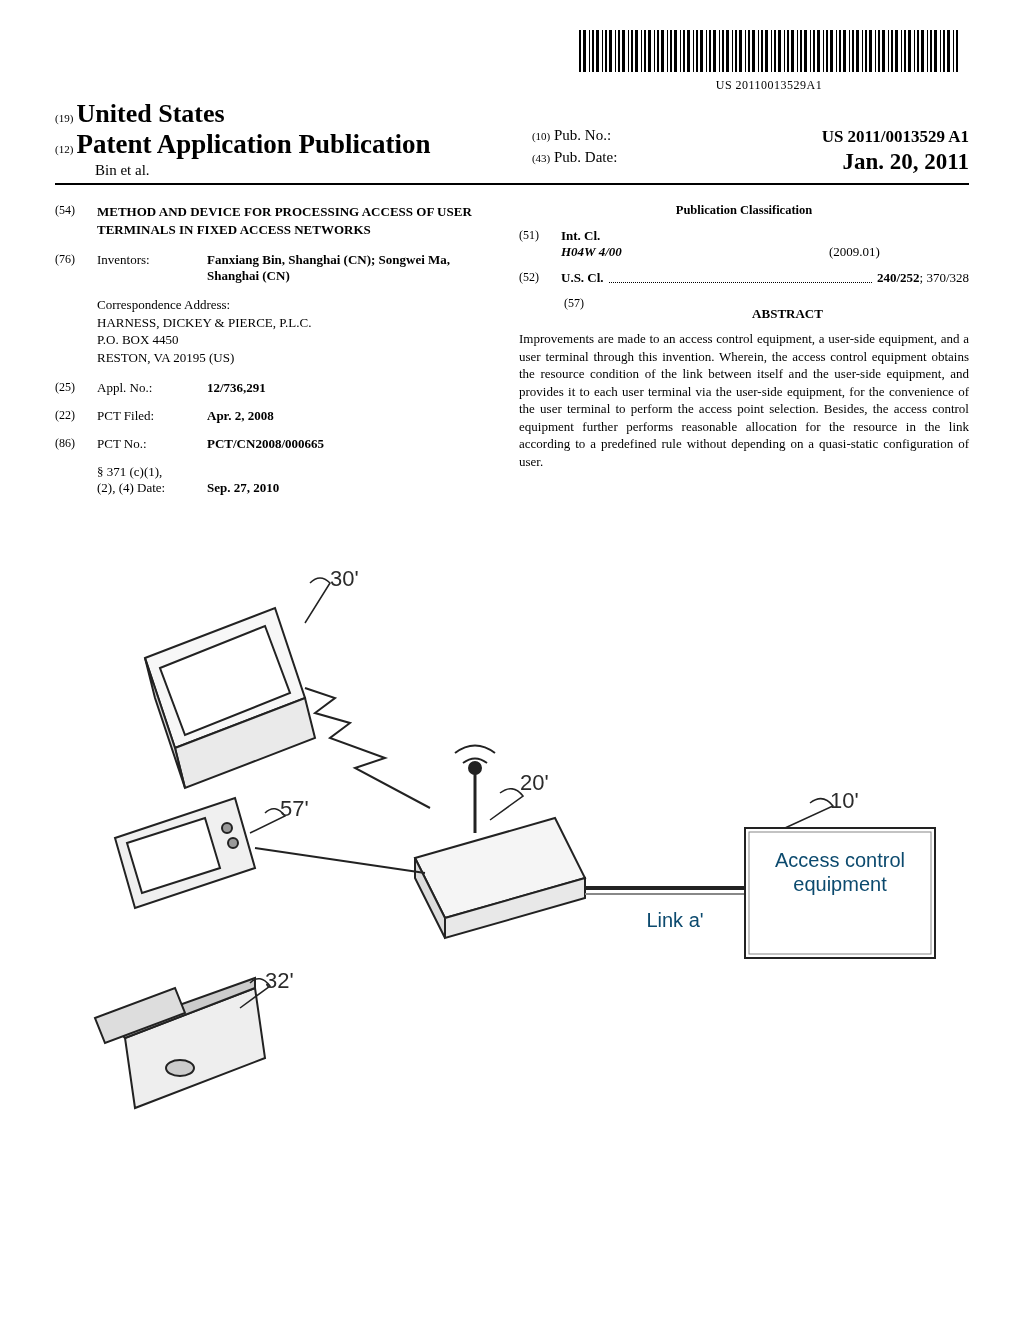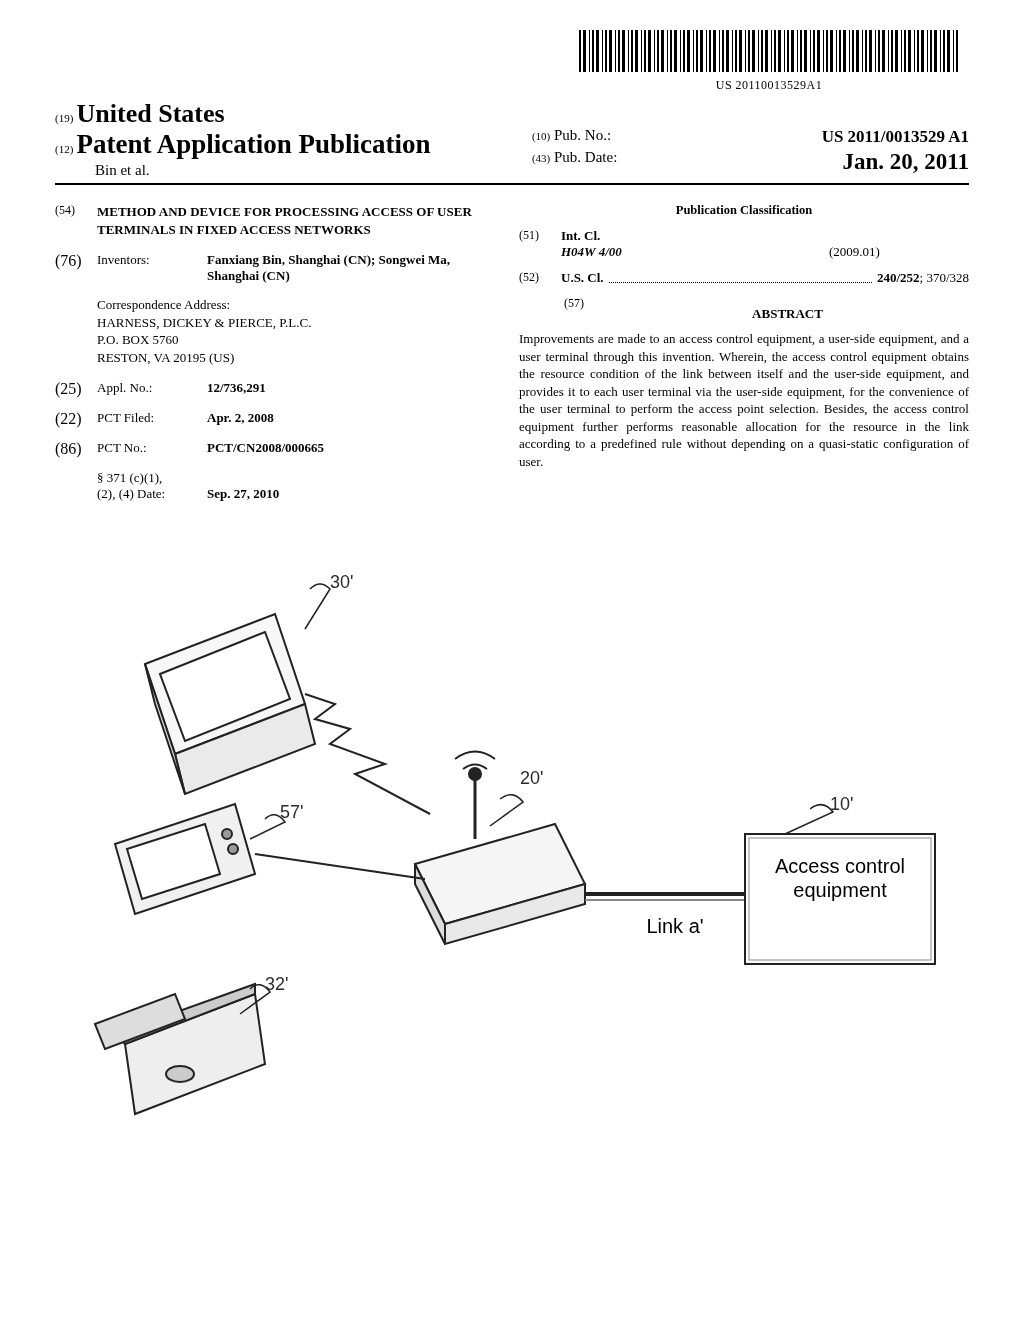--- a/index.html
+++ b/index.html
@@ -72,21 +72,21 @@
     margin-top: 18px;
     gap: 14px;
   }
   .col { flex: 1; }
   .biblio-row {
     display: flex;
     margin-bottom: 12px;
   }
   .biblio-row .code {
     width: 42px;
-    font-size: 16px;
+    font-size: 12px;
     flex-shrink: 0;
   }
   .biblio-row .label {
     width: 110px;
     font-size: 13px;
     flex-shrink: 0;
   }
   .biblio-row .val {
     flex: 1;
     font-size: 13px;
@@ -139,28 +139,28 @@
   .figure {
     margin-top: 30px;
     position: relative;
     width: 100%;
     height: 560px;
   }
   svg { overflow: visible; }
   .fig-label {
     position:absolute;
     font-family: Arial, sans-serif;
-    font-size: 18px;
+    font-size: 22px;
     color:#2b2b2b;
     text-align:right;
   }
   .fig-box-label {
     font-family: "Comic Sans MS", cursive, sans-serif;
     font-size: 20px;
-    color:#000000;
+    color:#0c4a6e;
     text-align:center;
     line-height:1.2;
   }
 </style>
 </head>
 <body>
 
 <div class="page">
 
   <div class="barcode-block">
@@ -212,21 +212,21 @@
         <div class="val">
           <b>
             <span>Fanxiang Bin, Shanghai (CN); Songwei Ma, Shanghai (CN)</span>
           </b>
         </div>
       </div>
 
       <div class="corr-addr">
         <div>Correspondence Address:</div>
         <div>HARNESS, DICKEY &amp; PIERCE, P.L.C.</div>
-        <div>P.O. BOX 5760</div>
+        <div>P.O. BOX 4450</div>
         <div>RESTON, VA 20195 (US)</div>
       </div>
 
       <div class="biblio-row">
         <div class="code">(25)</div>
         <div class="label">Appl. No.:</div>
         <div class="val"><b>12/736,291</b></div>
       </div>
 
       <div class="biblio-row">
@@ -334,19 +334,19 @@
       <path d="M255 45 Q265 35 275 45 L250 85" fill="none" stroke="#222" stroke-width="1.5"></path>
       <path d="M445 255 Q458 245 468 258 L435 282" fill="none" stroke="#222" stroke-width="1.5"></path>
       <path d="M210 275 Q220 265 230 278 L195 295" fill="none" stroke="#222" stroke-width="1.5"></path>
       <path d="M195 445 Q205 435 215 448 L185 470" fill="none" stroke="#222" stroke-width="1.5"></path>
       <path d="M755 265 Q768 255 778 268 L730 290" fill="none" stroke="#222" stroke-width="1.5"></path>
     </svg>
 
     <div class="fig-label" style="left:275px; top:28px;">30'</div>
     <div class="fig-label" style="left:225px; top:258px;">57'</div>
     <div class="fig-label" style="left:210px; top:430px;">32'</div>
-    <div class="fig-label" style="left:465px; top:224px;">20'</div>
+    <div class="fig-label" style="left:465px; top:232px;">20'</div>
     <div class="fig-label" style="left:775px; top:250px;">10'</div>
     <div class="fig-label fig-box-label" style="left:560px; top:370px; width:120px;">Link a'</div>
     <div class="fig-label fig-box-label" style="left:700px; top:310px; width:170px;">Access control equipment</div>
   </div>
 
 </div>
 
 </body></html>

